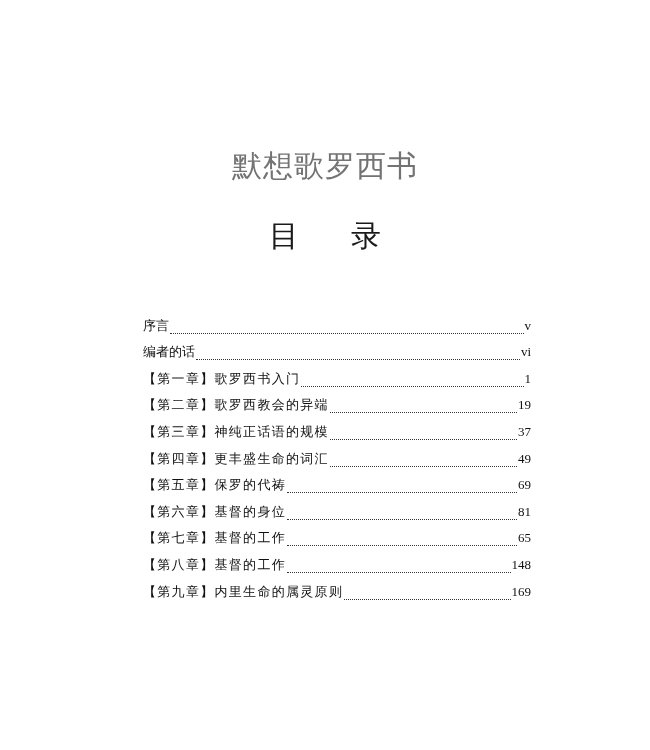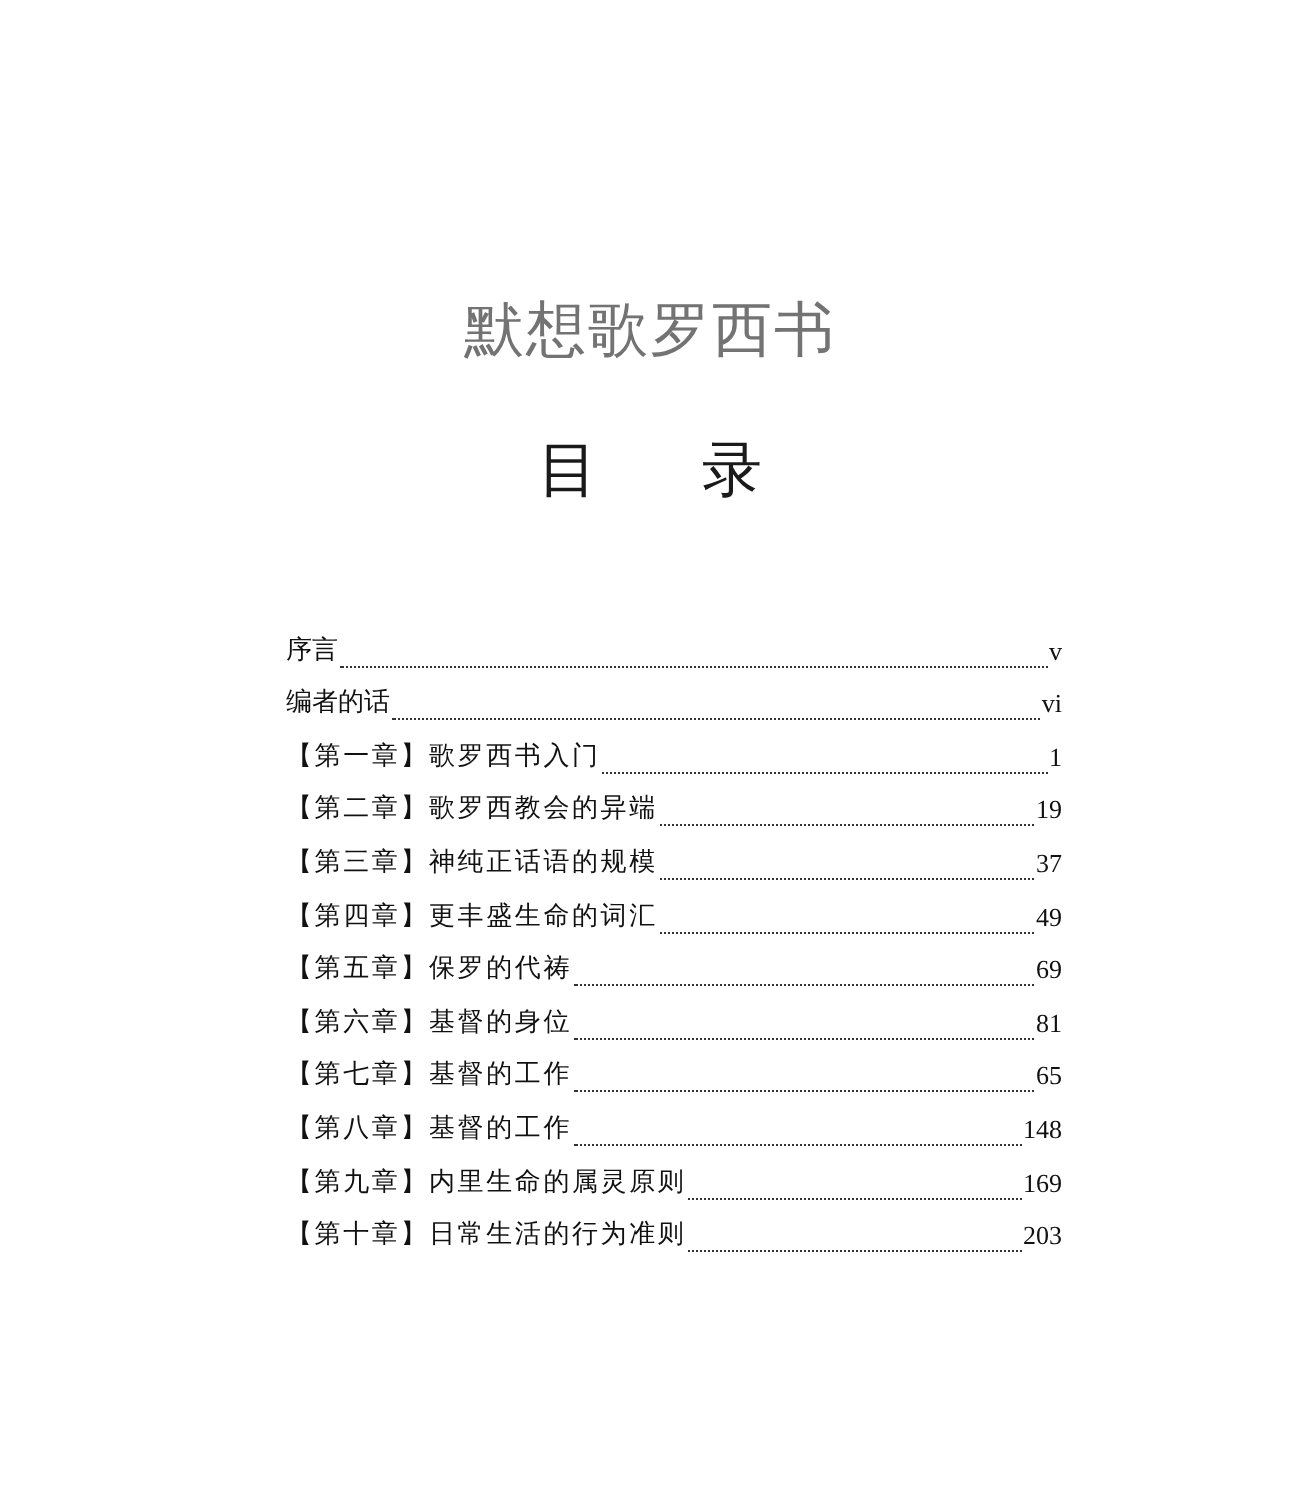--- a/index.html
+++ b/index.html
@@ -97,18 +97,13 @@
   <li class="toc-row chapter">
     <span class="label">【第八章】基督的工作</span>
     <span class="leader"></span>
     <span class="page">148</span>
   </li>
   <li class="toc-row chapter">
     <span class="label">【第九章】内里生命的属灵原则</span>
     <span class="leader"></span>
     <span class="page">169</span>
   </li>
-  <li class="toc-row chapter">
-    <span class="label">【第十章】日常生活的行为准则</span>
-    <span class="leader"></span>
-    <span class="page">203</span>
-  </li>
 </ul>
 
 </body></html>

